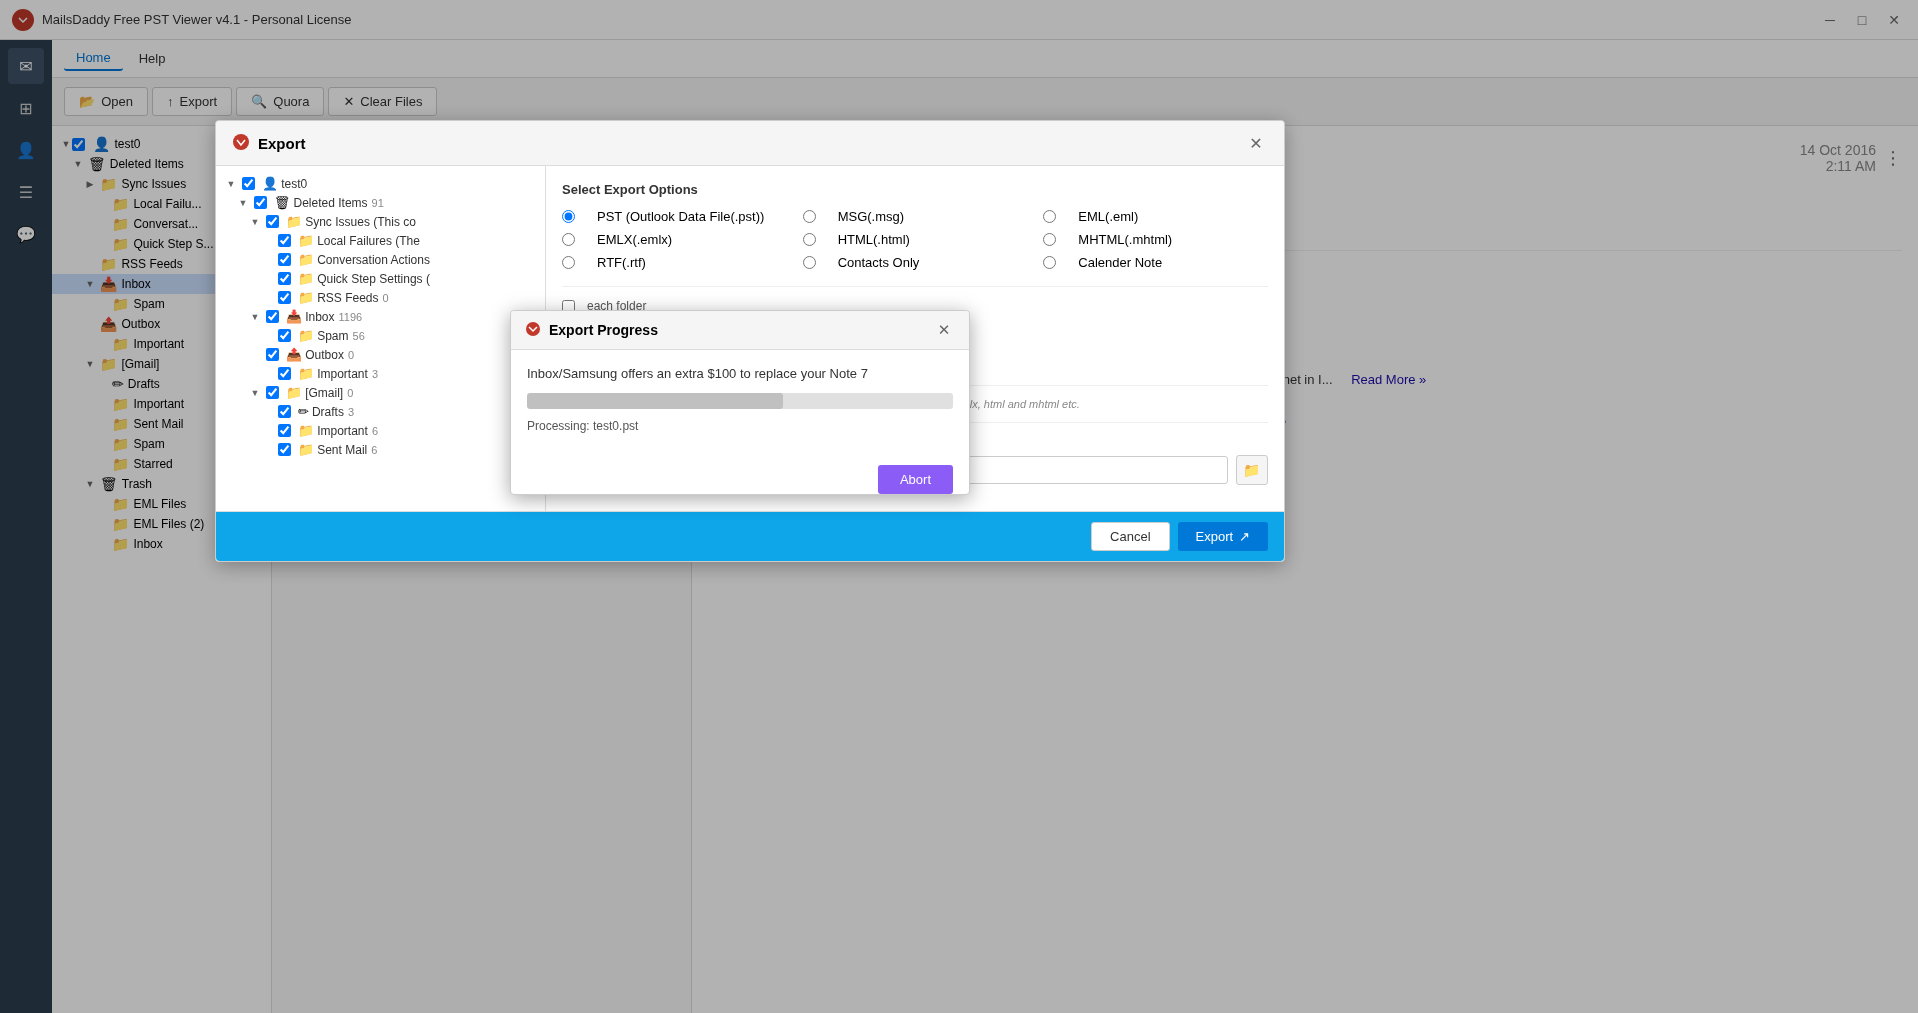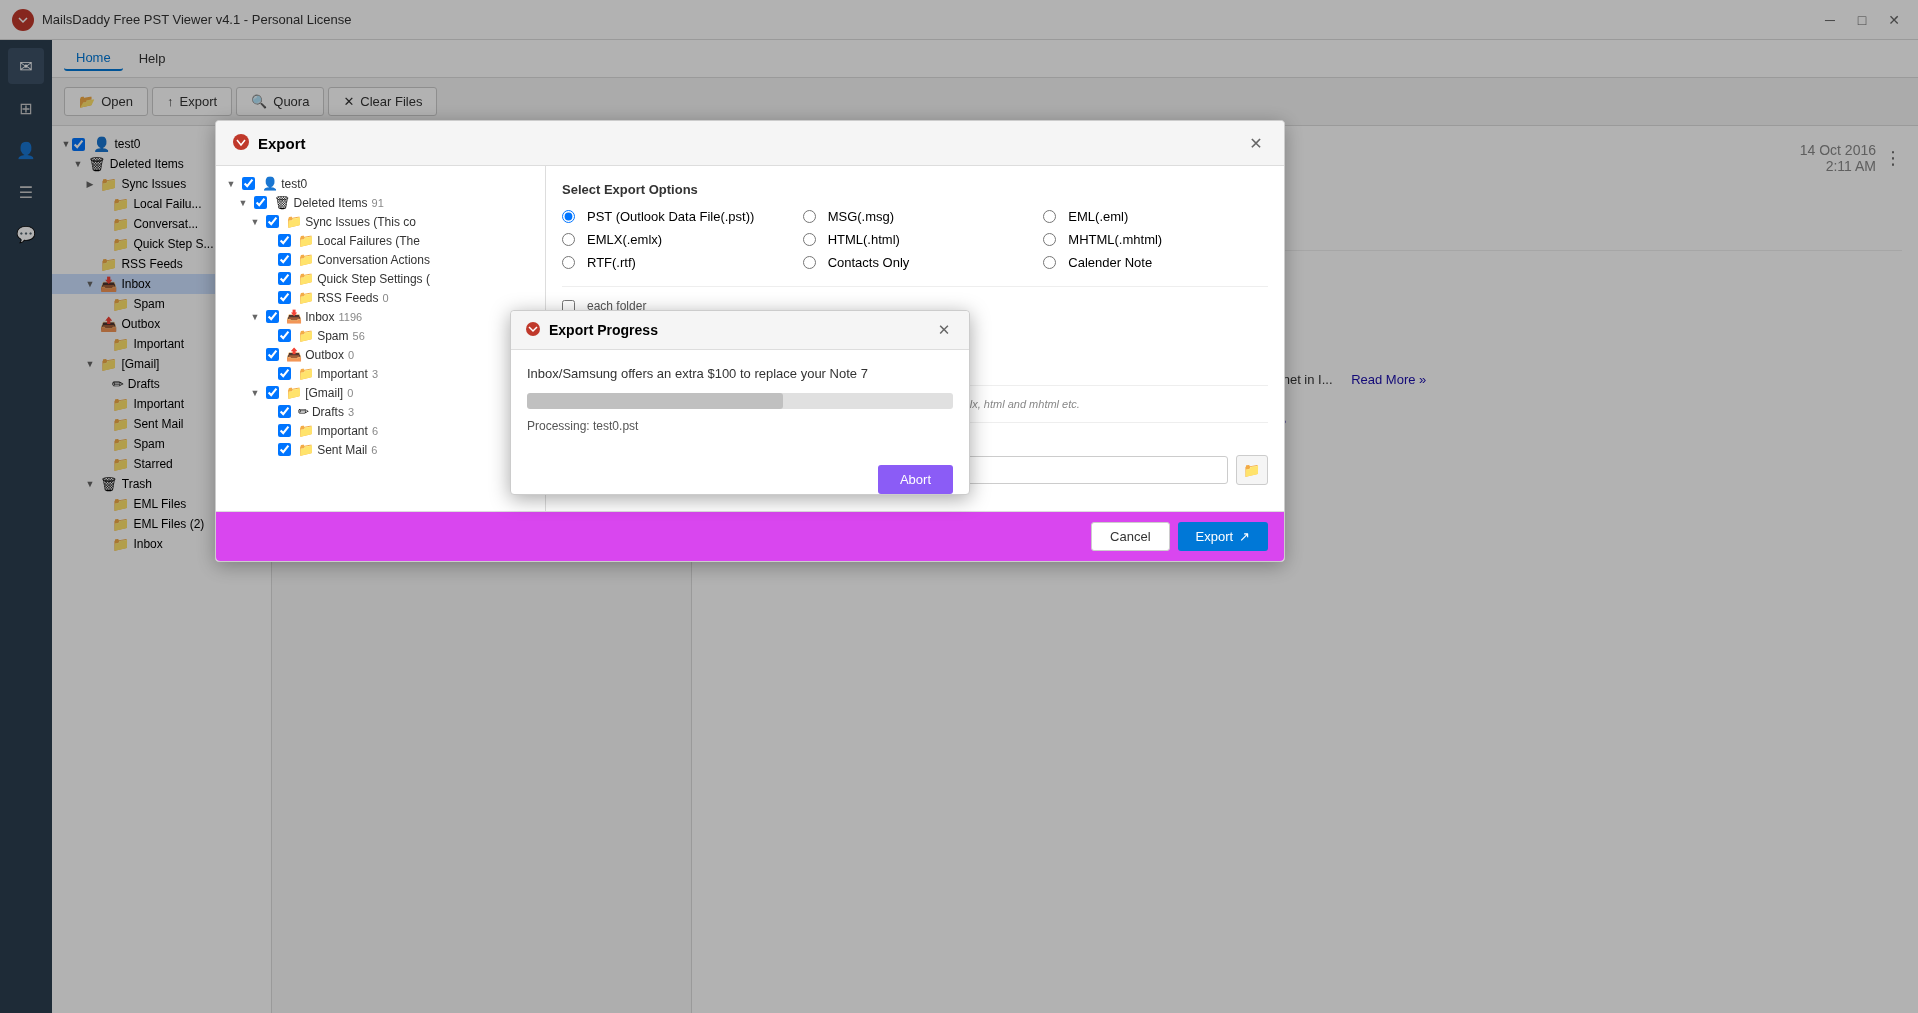--- a/index.html
+++ b/index.html
@@ -85,40 +85,40 @@
     .dialog-tree-item { display: flex; align-items: center; padding: 2px 0; cursor: pointer; }
     .dialog-tree-item .expand { width: 14px; font-size: 9px; color: #666; display: inline-flex; align-items: center; justify-content: center; }
     .dialog-tree-item .cb { margin: 0 4px; }
     .dialog-tree-item .icon { margin: 0 3px; font-size: 13px; }
     .dialog-tree-item .lbl { font-size: 12px; color: #333; }
     .dialog-tree-item .cnt { font-size: 11px; color: #888; margin-left: 4px; }
 
     
     .section-title { font-size: 13px; font-weight: 600; color: #333; margin-bottom: 12px; }
     .radio-grid { display: grid; grid-template-columns: repeat(3, 1fr); gap: 8px 16px; margin-bottom: 16px; }
-    .radio-item { display: flex; align-items: center; gap: 12px; font-size: 13px; }
+    .radio-item { display: flex; align-items: center; gap: 22px; font-size: 13px; }
     .radio-item input { cursor: pointer; }
 
     .divider { height: 1px; background: #eee; margin: 12px 0; }
 
     .option-row { display: flex; align-items: center; gap: 8px; margin-bottom: 10px; }
     .option-label { font-size: 12px; color: #555; min-width: 150px; }
     .option-checkbox { margin-right: 4px; }
 
     .date-row { display: flex; align-items: center; gap: 8px; margin-bottom: 10px; }
     .date-select { padding: 4px 8px; border: 1px solid #ccc; border-radius: 3px; font-size: 12px; background: #fff; min-width: 80px; }
 
     .note-text { font-size: 11px; color: #888; margin: 8px 0; font-style: italic; }
 
     .dest-row { display: flex; align-items: center; gap: 8px; margin-bottom: 10px; }
     .dest-label { font-size: 12px; color: #555; margin-bottom: 6px; }
     .dest-input { flex: 1; padding: 6px 10px; border: 1px solid #ccc; border-radius: 3px; font-size: 12px; }
     .dest-browse { width: 32px; height: 30px; border: 1px solid #ccc; background: #f5f5f5; border-radius: 3px; cursor: pointer; display: flex; align-items: center; justify-content: center; font-size: 14px; }
 
-    .dialog-footer { padding: 10px 16px; border-top: 1px solid #ddd; display: flex; justify-content: flex-end; gap: 8px; background: #d946ef; border-radius: 0 0 4px 4px; }
+    .dialog-footer { padding: 10px 16px; border-top: 1px solid #ddd; display: flex; justify-content: flex-end; gap: 8px; background: #0ea5e9; border-radius: 0 0 4px 4px; }
     .btn-cancel { padding: 6px 18px; border: 1px solid #ccc; background: #fff; border-radius: 3px; cursor: pointer; font-size: 13px; color: #333; }
     .btn-export { padding: 6px 18px; border: none; background: #0078d7; border-radius: 3px; cursor: pointer; font-size: 13px; color: #fff; display: flex; align-items: center; gap: 6px; }
 
     
     .progress-dialog { position: fixed; top: 310px; left: 510px; width: 460px; background: #fff; border: 1px solid #ccc; border-radius: 4px; z-index: 300; box-shadow: 0 4px 20px rgba(0,0,0,0.35); }
     .progress-header { background: #f5f5f5; padding: 8px 14px; display: flex; align-items: center; justify-content: space-between; border-bottom: 1px solid #ddd; border-radius: 4px 4px 0 0; }
     .progress-title { font-size: 14px; font-weight: 600; display: flex; align-items: center; gap: 8px; }
     .progress-close { width: 22px; height: 22px; border: none; background: transparent; cursor: pointer; font-size: 15px; color: #666; display: flex; align-items: center; justify-content: center; border-radius: 3px; }
     .progress-body { padding: 16px; }
     .progress-message { font-size: 13px; color: #333; margin-bottom: 12px; }

